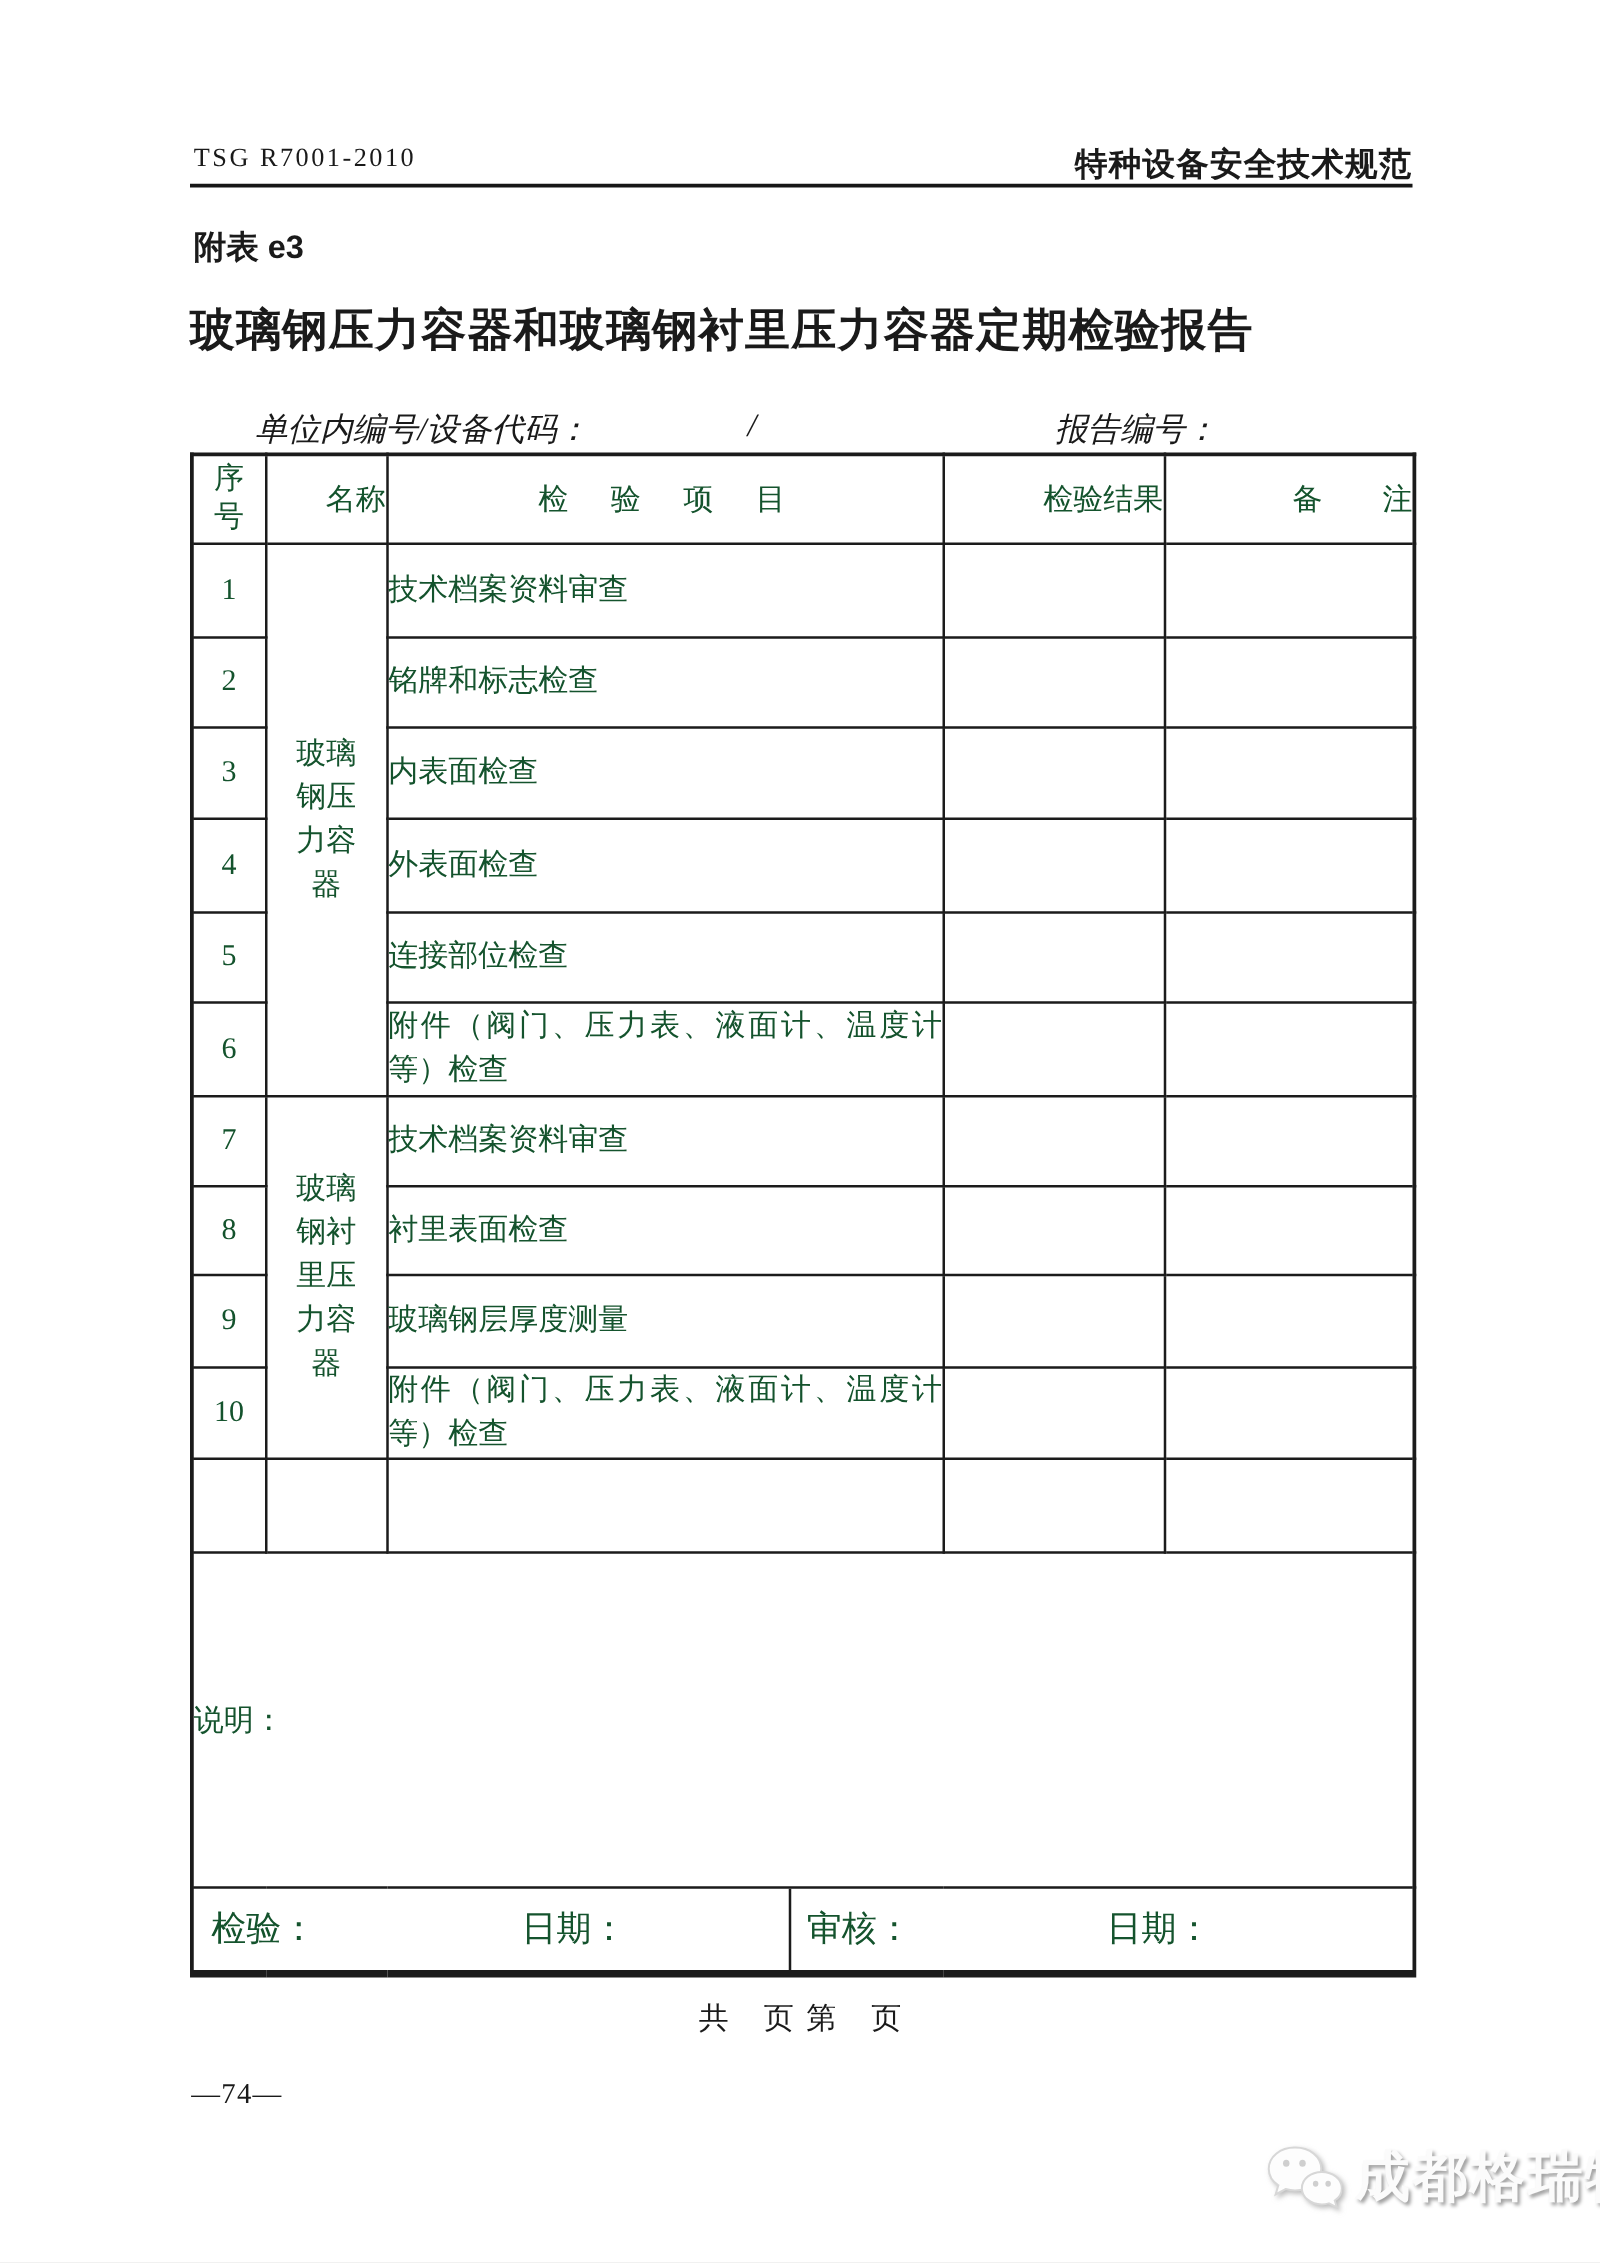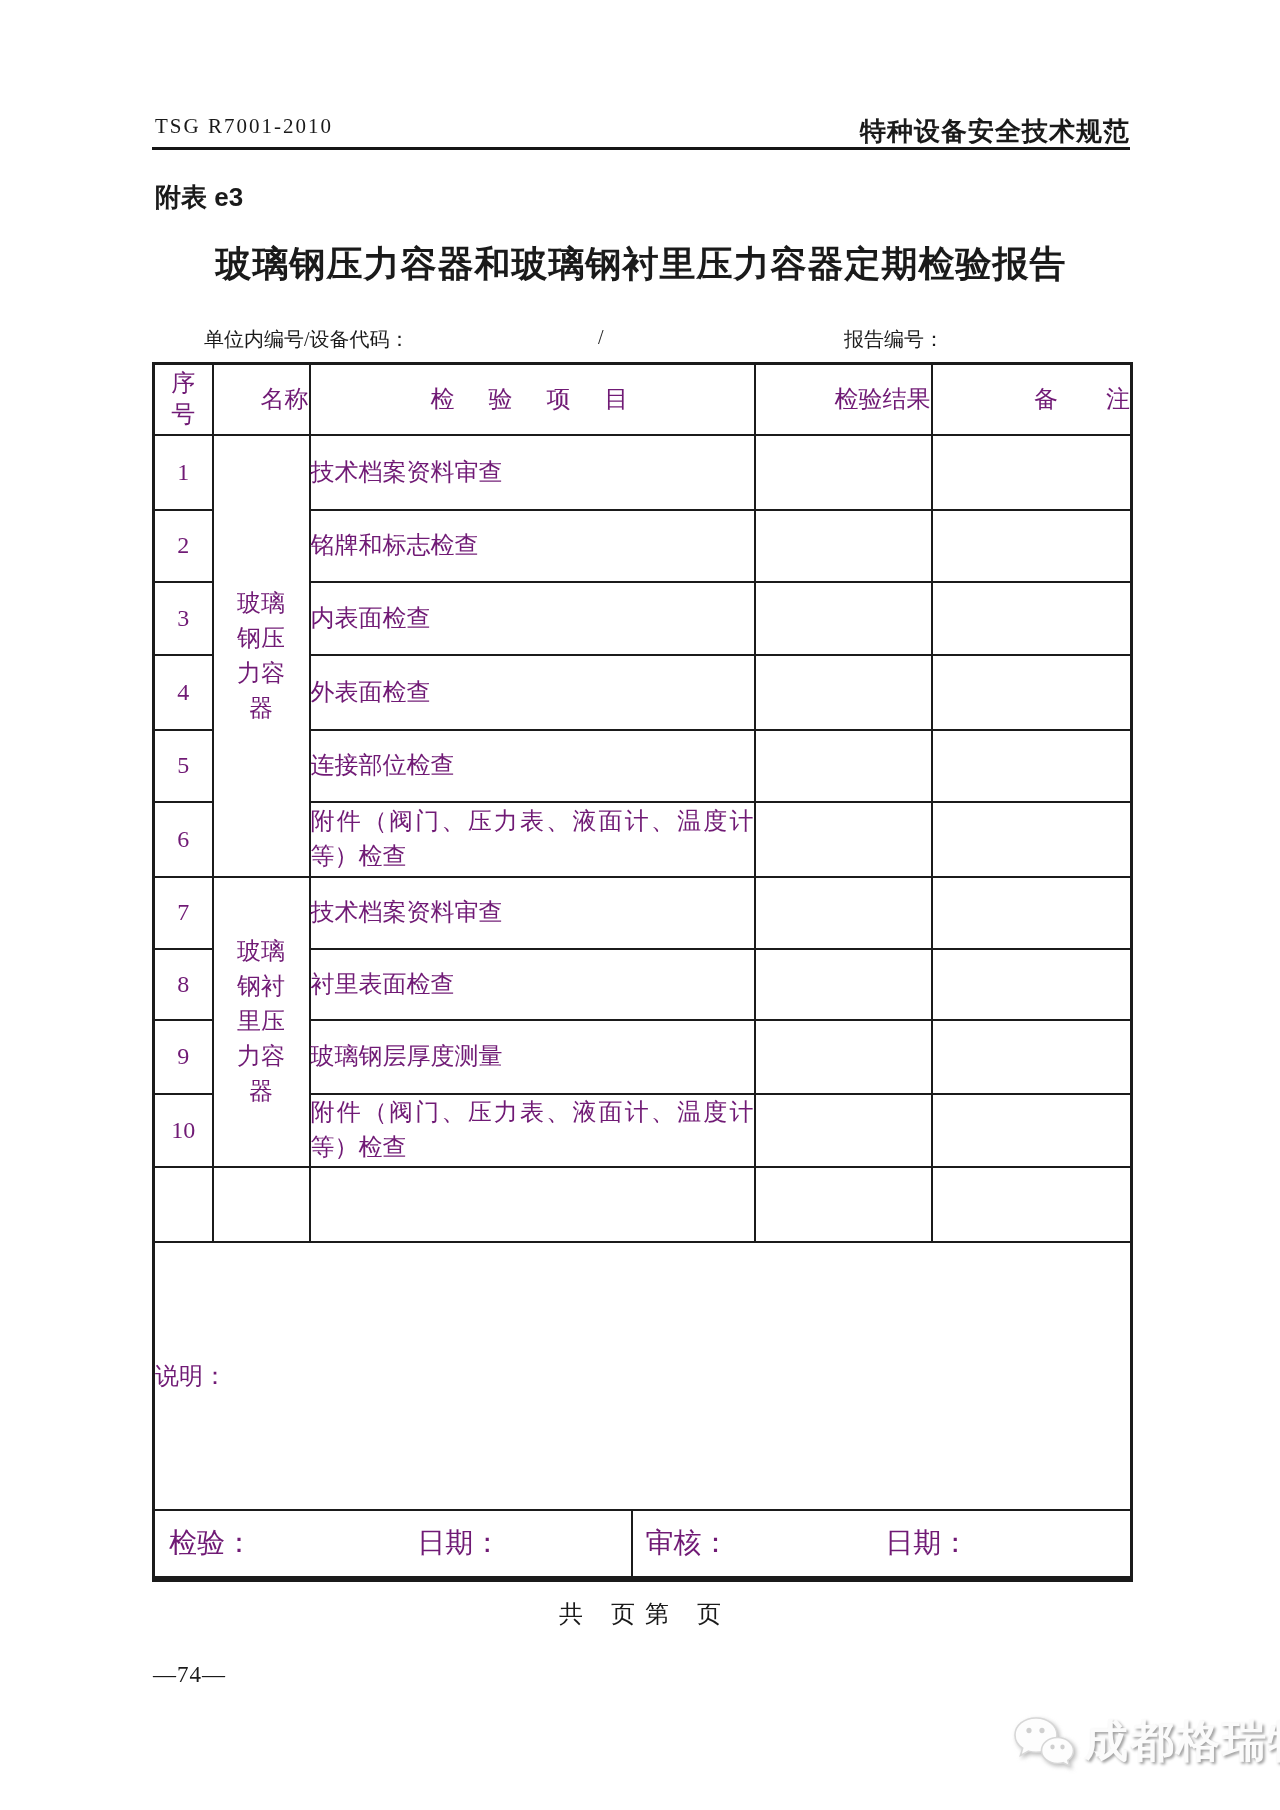--- a/index.html
+++ b/index.html
@@ -6,31 +6,31 @@
   .page{
     position:relative;width:1280px;height:1810px;margin:0 auto;
     background:#ffffff;color:#1a1a1a;
     font-family:"Liberation Serif","DejaVu Serif",serif;
     overflow:hidden;
   }
   .doc-header-left{position:absolute;left:155px;top:114px;font-size:21px;letter-spacing:2px;}
   .doc-header-right{position:absolute;right:150px;top:114px;font-size:26px;font-weight:600;letter-spacing:1px;}
   .header-rule{position:absolute;left:152px;top:147px;width:978px;height:3px;background:#161616;}
   .appendix{position:absolute;left:155px;top:180px;font-family:"Liberation Sans","DejaVu Sans",sans-serif;font-weight:bold;font-size:26px;}
-  .title{position:absolute;left:152px;top:240px;width:978px;margin:0;text-align:center;
+  .title{position:absolute;left:152px;top:240px;width:978px;margin:0;
     font-family:"Liberation Sans","DejaVu Sans",sans-serif;font-size:36px;font-weight:bold;letter-spacing:1px;}
-  .meta-line{position:absolute;left:152px;top:326px;width:978px;height:32px;font-size:20px;}
+  .meta-line{position:absolute;left:152px;top:326px;width:978px;height:32px;font-size:26px;font-style:italic;}
   .meta-unit{position:absolute;left:52px;top:0;}
   .meta-slash{position:absolute;left:446px;top:0;}
   .meta-report{position:absolute;left:692px;top:0;}
 
   table.report-table{
     position:absolute;left:152px;top:362px;width:978px;
     border-collapse:collapse;table-layout:fixed;
-    font-size:24px;color:#701a75;
+    font-size:24px;color:#14532d;
     border:3px solid #1b1b1b;border-bottom-width:6px;
   }
   .report-table th,.report-table td{border:2px solid #1b1b1b;font-weight:normal;padding:0;vertical-align:middle;}
   .wrap-narrow{width:30px;margin:0 auto;line-height:31px;text-align:center;}
   .c-no{text-align:center;}
   .vname{width:52px;margin:0 auto;line-height:35px;text-align:center;}
   .c-item{text-align:justify;padding:6px 36px 6px 14px;line-height:35px;}
   .th-item{letter-spacing:5px;text-align:center;}
   .th-center{text-align:right;}
   .note-cell{vertical-align:top;padding:9px 0 0 14px;font-size:24px;}

